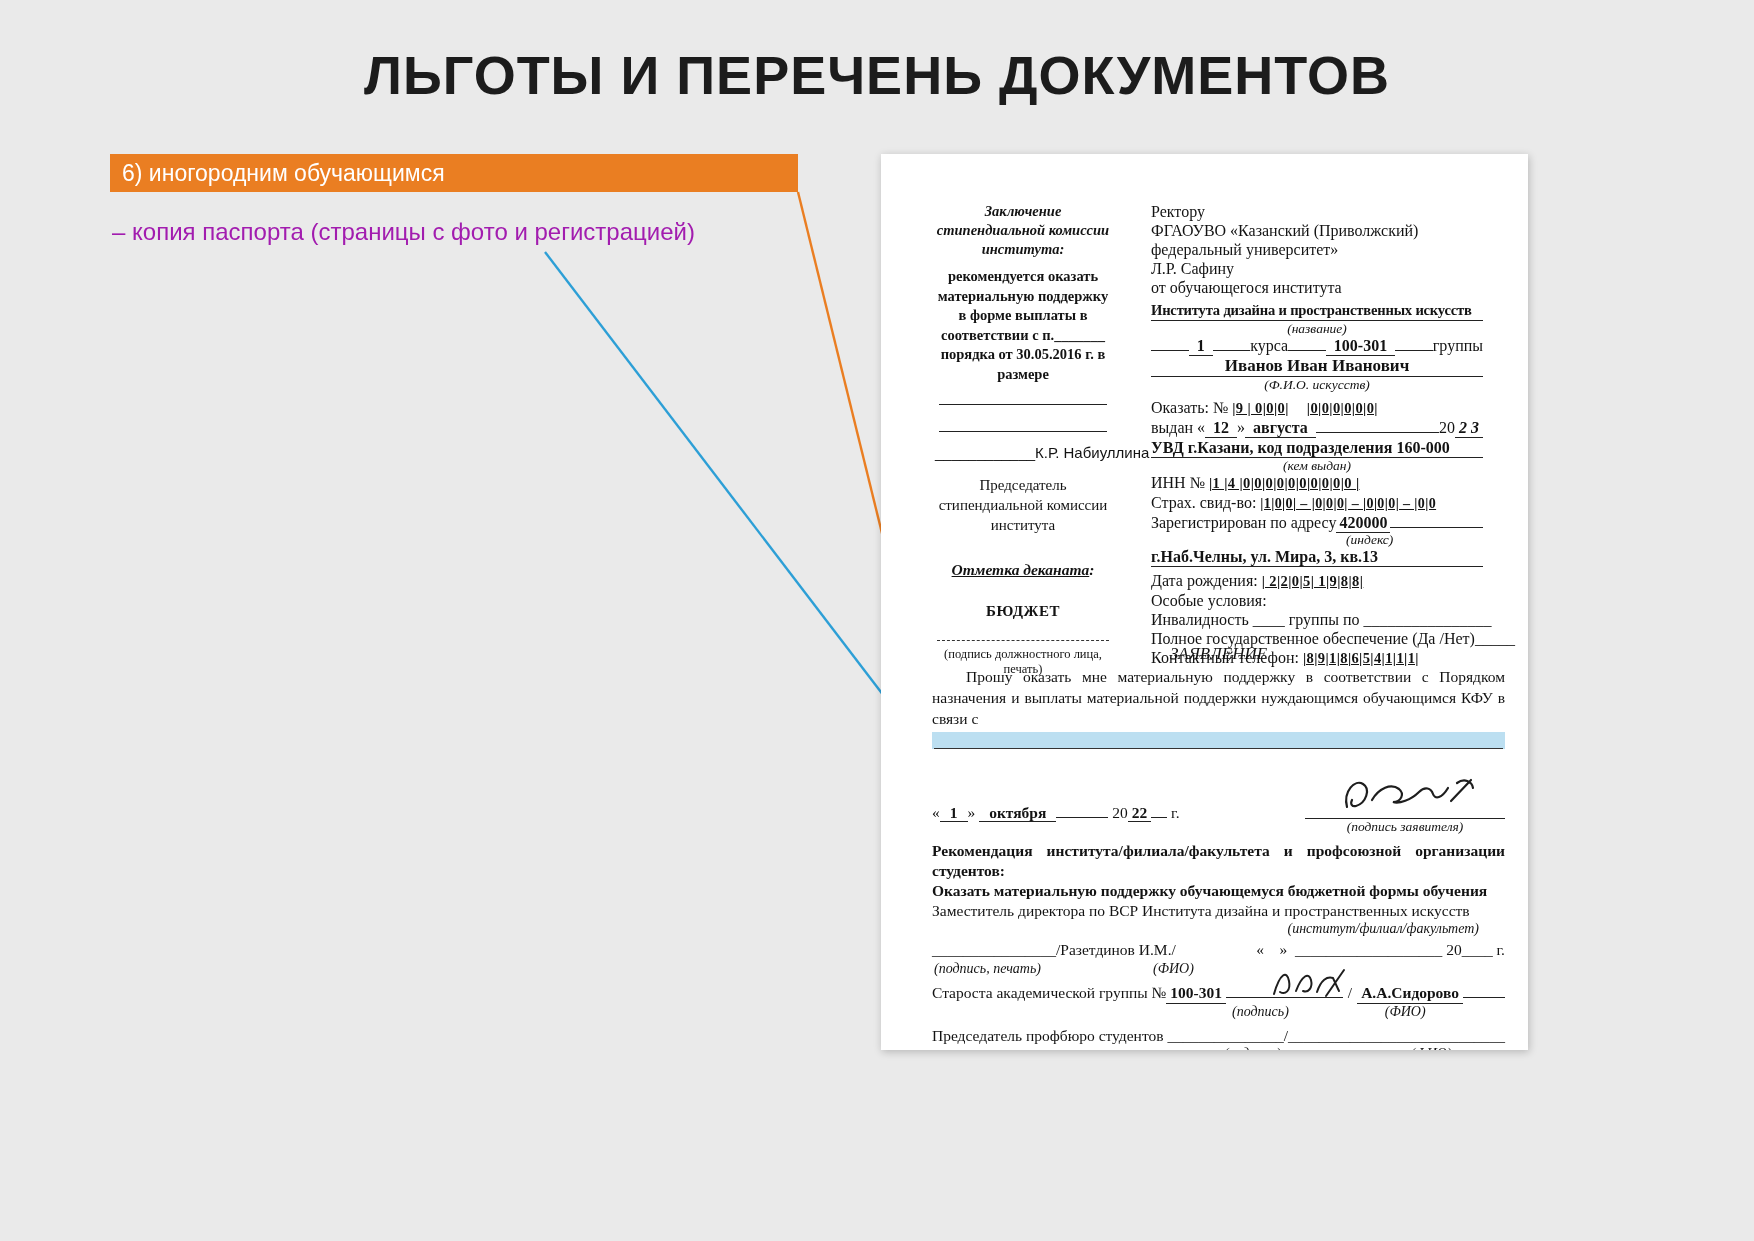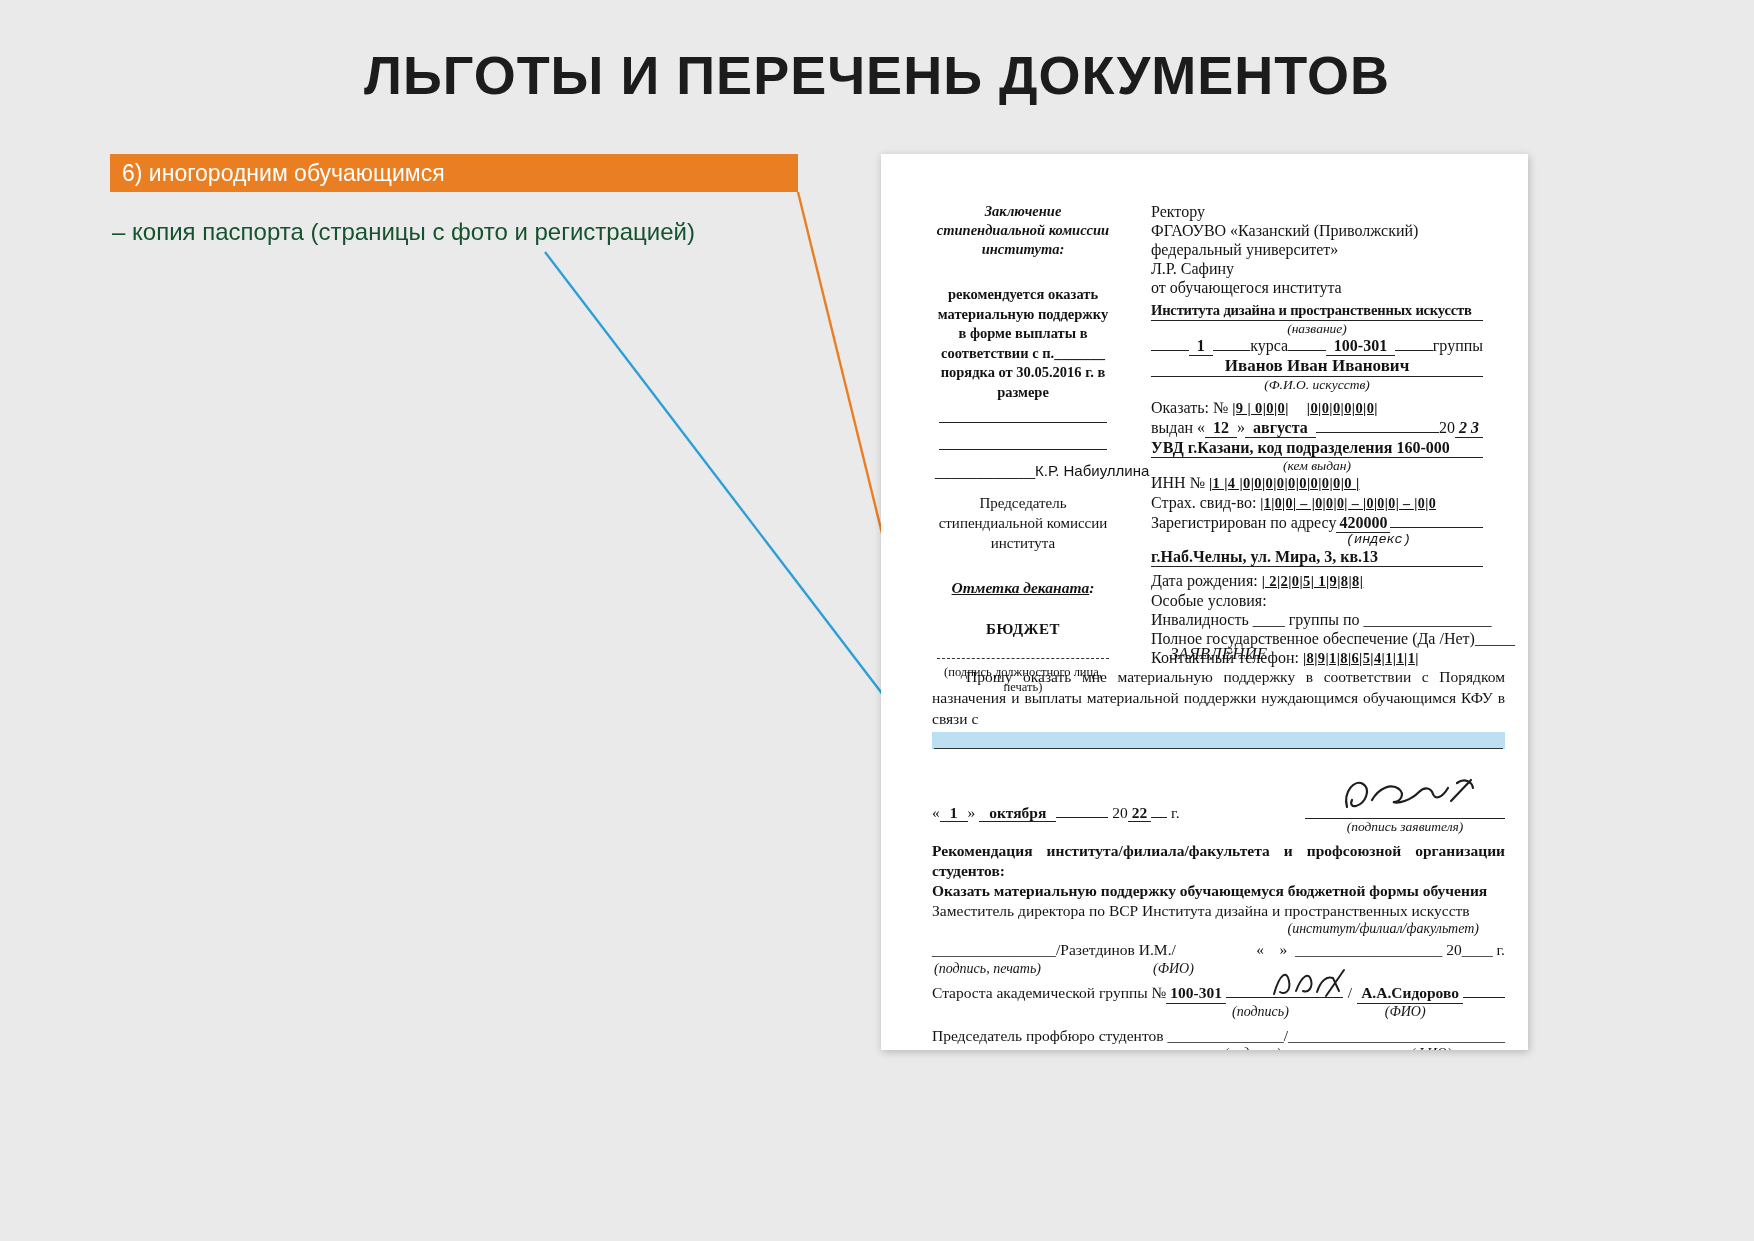--- a/index.html
+++ b/index.html
@@ -4,32 +4,32 @@
 <style>
   html,body{margin:0;padding:0;}
   body{width:1754px;height:1241px;overflow:hidden;}
   .canvas{position:relative;width:1754px;height:1241px;background:#EAEAEA;overflow:hidden;
           font-family:"Liberation Serif","DejaVu Serif",serif;}
   .slide-title{position:absolute;top:44px;left:0;width:100%;margin:0;text-align:center;
       font:700 54px/1.15 "Liberation Sans","DejaVu Sans",sans-serif;color:#1c1c1c;letter-spacing:1px;}
   .category-bar{position:absolute;left:110px;top:154px;width:688px;height:38px;background:#EA7E22;
       display:flex;align-items:center;padding-left:12px;box-sizing:border-box;
       font:400 23px "Liberation Sans",sans-serif;color:#ffffff;}
-  .bullet{position:absolute;left:112px;top:218px;font:400 24px "Liberation Sans",sans-serif;color:#14532d;}
+  .bullet{position:absolute;left:112px;top:218px;font:400 24px "Liberation Sans",sans-serif;color:#a21caf;}
   .arrows{position:absolute;left:0;top:0;width:1754px;height:1241px;pointer-events:none;}
 
   .doc{position:absolute;left:881px;top:154px;width:647px;height:896px;background:#ffffff;
        box-shadow:1px 2px 8px rgba(0,0,0,.22);color:#131313;overflow:hidden;}
 
   .cols{position:absolute;left:54px;top:48px;width:548px;display:flex;}
   .col-left{width:176px;text-align:center;}
   .col-right{margin-left:40px;width:332px;}
 
   .cl-head{font-style:italic;font-weight:700;font-size:14.5px;line-height:19px;}
-  .cl-body{margin-top:26px;font-weight:700;font-size:14.5px;line-height:19.5px;}
+  .cl-body{margin-top:8px;font-weight:700;font-size:14.5px;line-height:19.5px;}
   .rule{border-bottom:1.4px solid #222;}
   .r1{height:20px;margin:0 4px;}
   .r2{height:26px;margin:0 4px;}
   .cl-sign{margin-top:12px;font:400 15px "Liberation Sans",sans-serif;white-space:nowrap;}
   .cl-chair{margin-top:14px;font-size:15px;line-height:20px;}
   .cl-dean{margin-top:26px;font-weight:700;font-style:italic;font-size:15.5px;}
   .cl-dean .und{text-decoration:underline;}
   .cl-budget{margin-top:24px;font-weight:700;font-size:15px;letter-spacing:.5px;}
   .r3{height:20px;border-bottom:1.3px dashed #333;margin:0 2px 6px;}
   .cl-cap{font-size:12.5px;margin-top:4px;}
@@ -37,21 +37,21 @@
   .rc-line{font-size:16px;line-height:19px;white-space:nowrap;}
   .rc-cap{font-size:13.5px;line-height:15px;font-style:italic;text-align:center;}
   .institute{font-weight:700;font-size:14.6px;border-bottom:1.2px solid #222;letter-spacing:-.2px;}
   .fio{text-align:center;font-weight:700;font-size:17px;line-height:20px;border-bottom:1.2px solid #222;}
   .bu{font-weight:700;border-bottom:1.2px solid #222;padding:0 8px;}
   .dg{font-weight:700;font-size:14.5px;text-decoration:underline;letter-spacing:.4px;}
   .flexline{display:flex;align-items:baseline;}
   .fill{flex:1;border-bottom:1.2px solid #222;height:14px;min-width:10px;}
   .uvd{font-weight:700;border-bottom:1.2px solid #222;}
   .addr{font-weight:700;font-size:16px;line-height:19px;border-bottom:1.2px solid #222;}
-  .idx-cap{font-size:13.5px;line-height:14px;font-style:italic;text-align:left;padding-left:195px;font-family:Liberation Mono, monospace;}
+  .idx-cap{font-size:13.5px;line-height:14px;font-style:italic;text-align:left;padding-left:195px;}
   .mt4{margin-top:4px;} .mt6{margin-top:6px;}
 
   .statement{position:absolute;left:51px;top:490px;width:573px;}
   .st-title{text-align:center;font-style:italic;font-size:17px;line-height:20px;}
   .st-body{margin:2px 0 0;text-align:justify;text-indent:34px;font-size:15.5px;line-height:21px;}
   .hl{padding:0 2px;}
   .hl-peach{background:#FAE3CC;}
   .hl-blue{background:#BCDFF1;margin-top:3px;}
   .hl-line{border-bottom:1.1px solid #333;height:19px;font-size:15.5px;line-height:19px;white-space:nowrap;}
   .hl-line.short{height:16px;}

